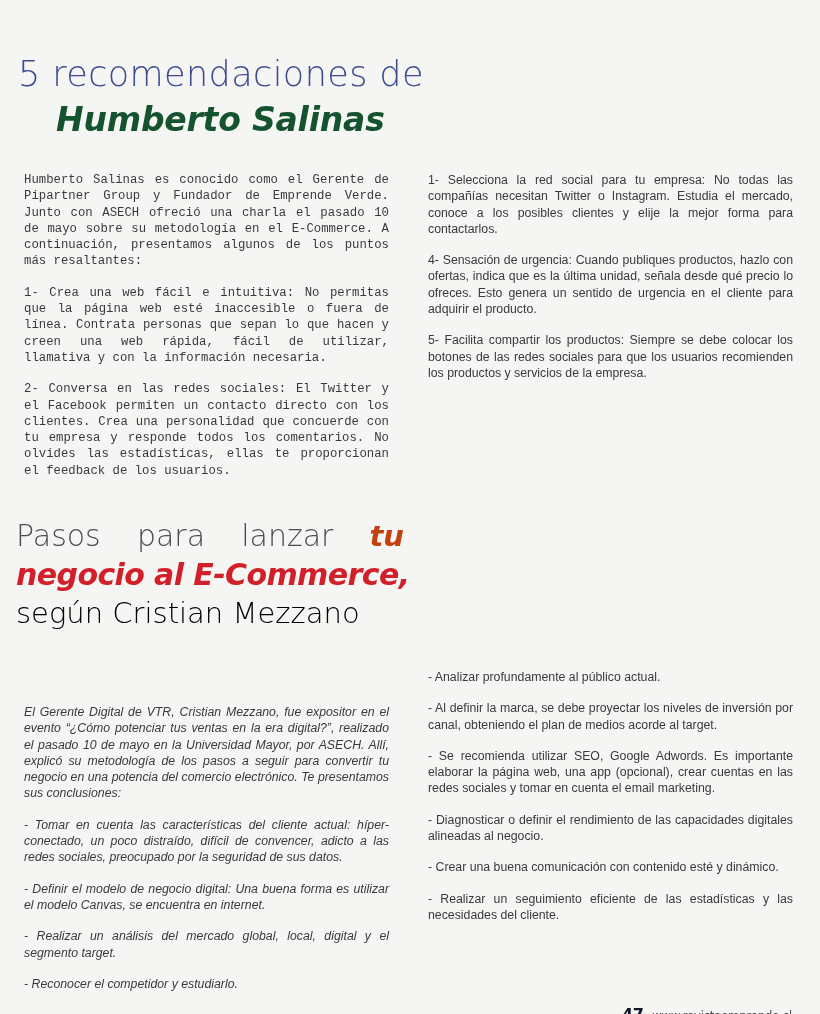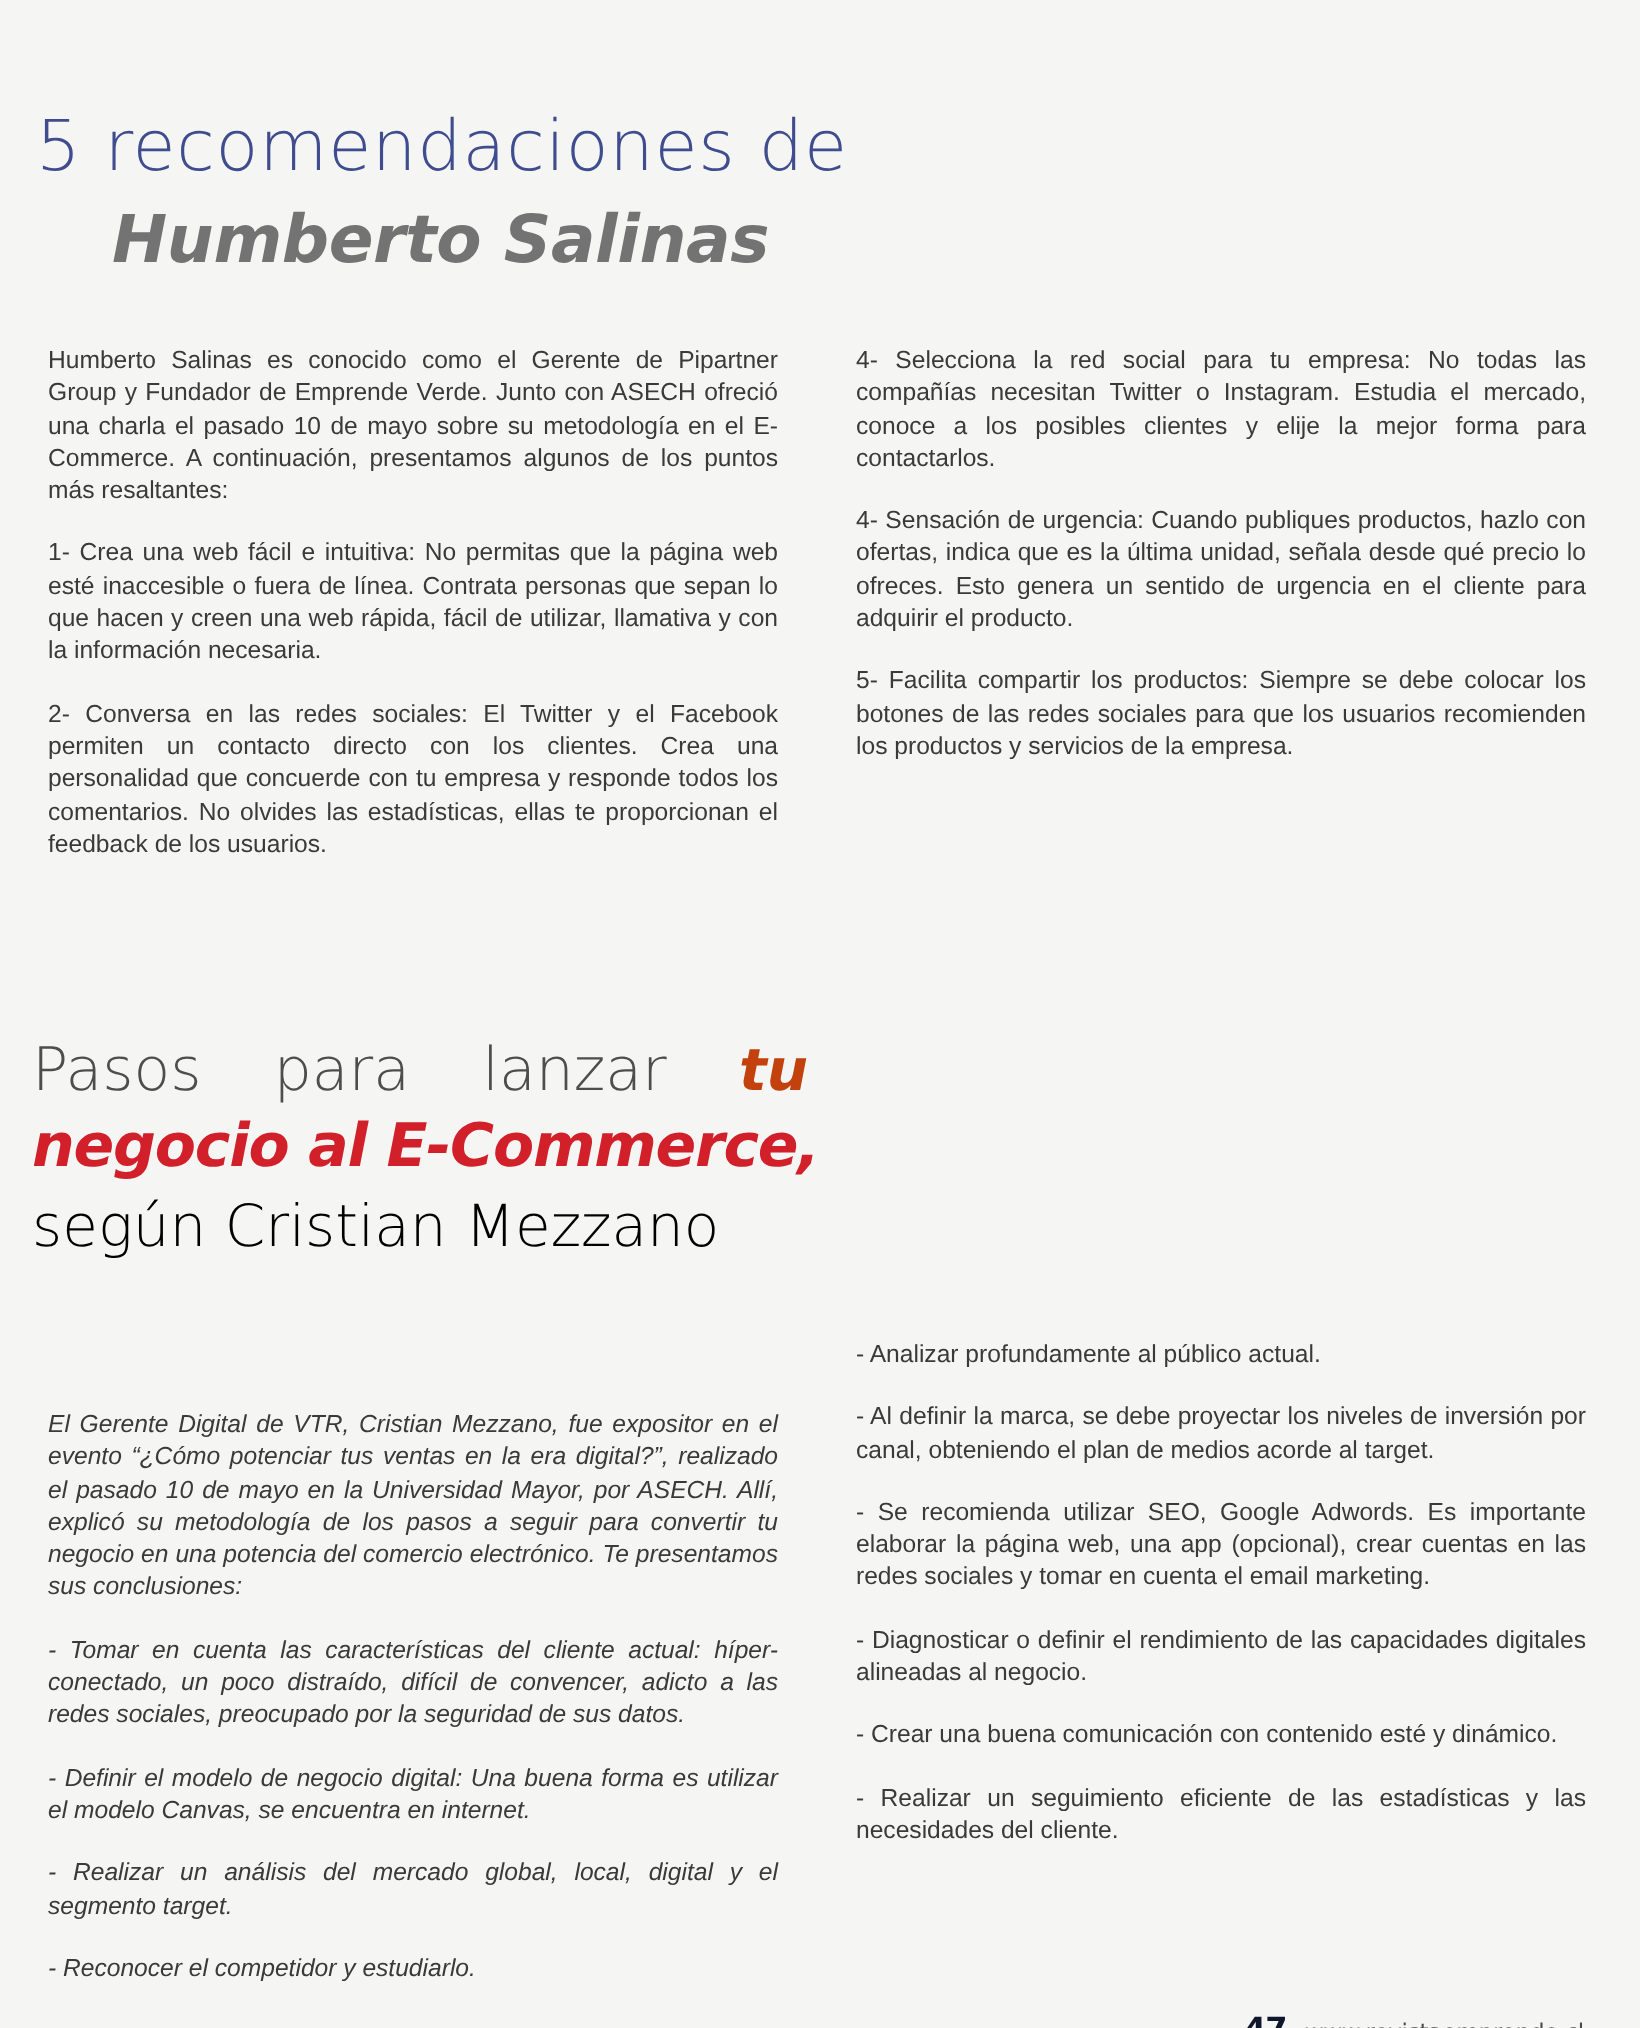--- a/index.html
+++ b/index.html
@@ -38,21 +38,21 @@
     letter-spacing: 0.4px;
     color: #3f4d8f;
     line-height: 1.15;
     white-space: nowrap;
   }
   .h1-line2 {
     font-family: "DejaVu Sans", sans-serif;
     font-size: 33px;
     font-weight: 700;
     font-style: italic;
-    color: #737373;
+    color: #14532d;
     letter-spacing: -0.2px;
     line-height: 1.2;
     margin-top: 6px;
     margin-left: 38px;
     white-space: nowrap;
   }
 
   
   .heading-2 {
     position: absolute;
@@ -111,21 +111,21 @@
     font-family: "Liberation Sans", sans-serif;
   }
   .col p {
     margin: 0 0 15px 0;
     text-align: justify;
     text-justify: inter-word;
   }
   .col p:last-child { margin-bottom: 0; }
   .col p.nojust { text-align: left; }
 
-  #s1-left  { left: 24px;  top: 148px; }
+  #s1-left  { left: 24px;  top: 148px; font-family: Liberation Mono, monospace; }
   #s1-right { left: 428px; top: 148px; }
   #s2-left  { left: 24px;  top: 680px; font-style: italic; }
   #s2-right { left: 428px; top: 645px; }
 
   
   .footer {
     position: absolute;
     right: 28px;
     bottom: 14px;
     display: flex;
@@ -157,21 +157,21 @@
     <div class="h1-line2">Humberto Salinas</div>
   </div>
 
   <div class="col" id="s1-left">
     <p>Humberto Salinas es conocido como el Gerente de Pipartner Group y Fundador de Emprende Verde. Junto con ASECH ofreció una charla el pasado 10 de mayo sobre su metodología en el E-Commerce. A continuación, presentamos algunos de los puntos más resaltantes:</p>
     <p>1- Crea una web fácil e intuitiva: No permitas que la página web esté inaccesible o fuera de línea. Contrata personas que sepan lo que hacen y creen una web rápida, fácil de utilizar, llamativa y con la información necesaria.</p>
     <p>2- Conversa en las redes sociales: El Twitter y el Facebook permiten un contacto directo con los clientes. Crea una personalidad que concuerde con tu empresa y responde todos los comentarios. No olvides las estadísticas, ellas te proporcionan el feedback de los usuarios.</p>
   </div>
 
   <div class="col" id="s1-right">
-    <p>4- Selecciona la red social para tu empresa: No todas las compañías necesitan Twitter o Instagram. Estudia el mercado, conoce a los posibles clientes y elije la mejor forma para contactarlos.</p>
+    <p>1- Selecciona la red social para tu empresa: No todas las compañías necesitan Twitter o Instagram. Estudia el mercado, conoce a los posibles clientes y elije la mejor forma para contactarlos.</p>
     <p>4- Sensación de urgencia: Cuando publiques productos, hazlo con ofertas, indica que es la última unidad, señala desde qué precio lo ofreces. Esto genera un sentido de urgencia en el cliente para adquirir el producto.</p>
     <p>5- Facilita compartir los productos: Siempre se debe colocar los botones de las redes sociales para que los usuarios recomienden los productos y servicios de la empresa.</p>
   </div>
 
   <div class="heading-2">
     <div class="h2-line1">
       <span>Pasos</span>
       <span>para</span>
       <span>lanzar</span>
       <span class="accent">tu</span>

